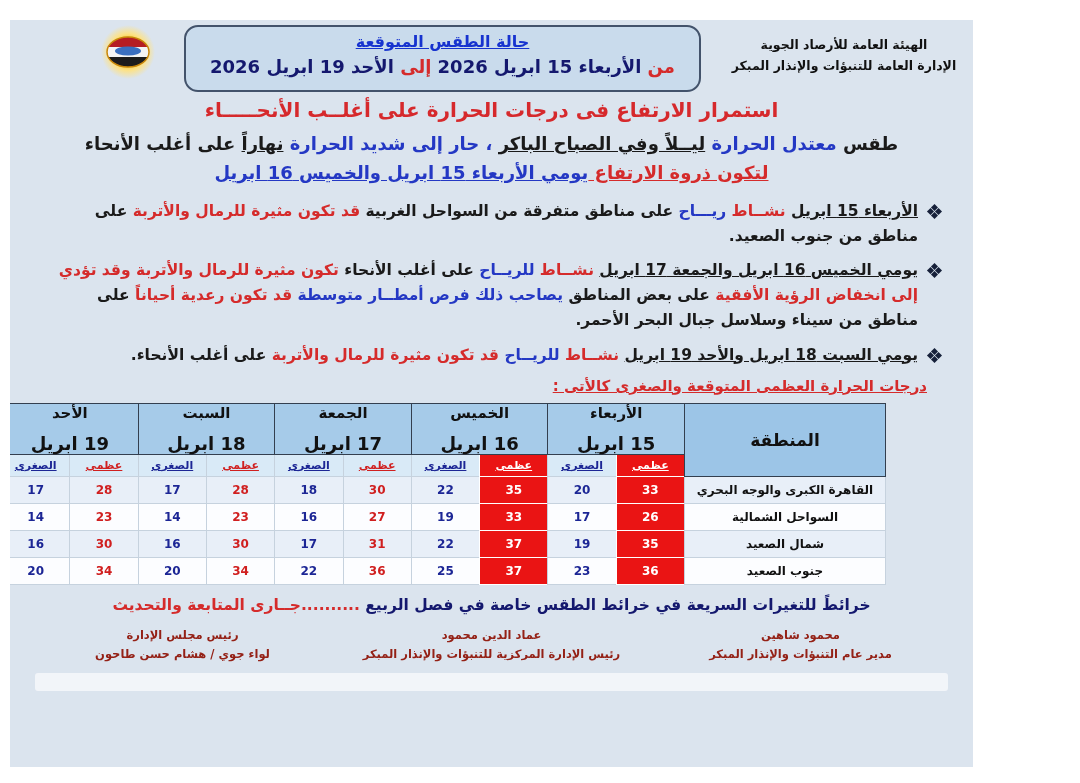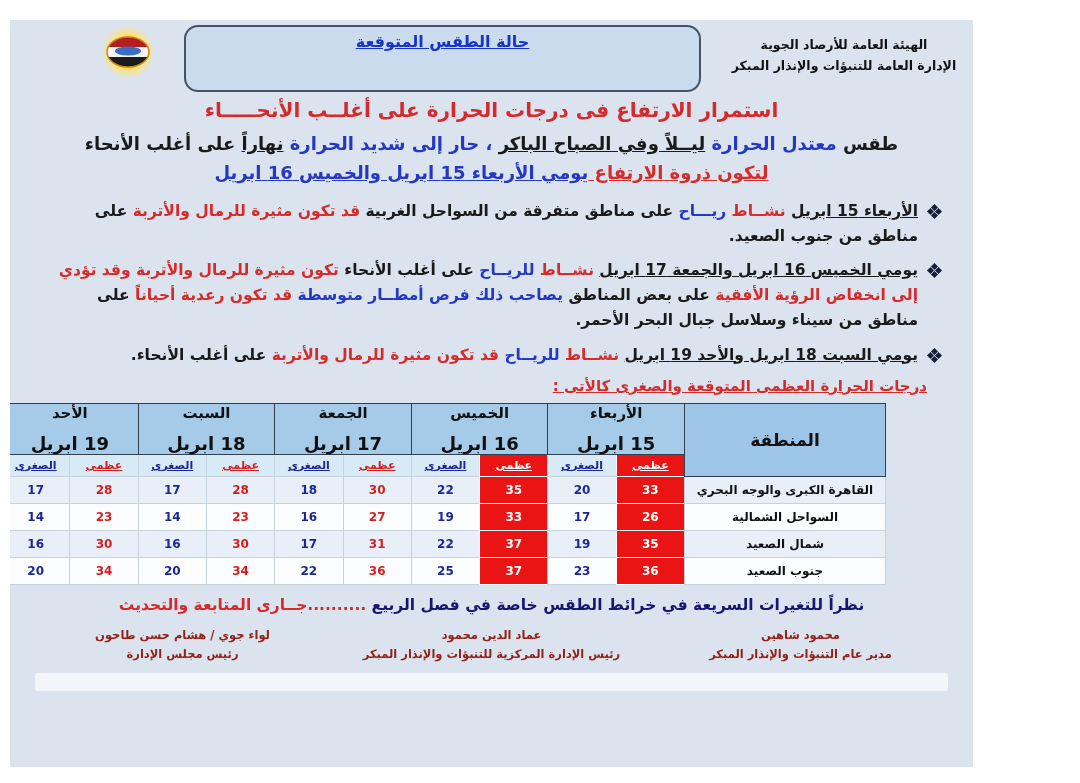--- a/index.html
+++ b/index.html
@@ -107,20 +107,21 @@
           <rect x="11" y="23" width="42" height="10" fill="#f4f4f4"></rect>
           <rect x="11" y="33" width="42" height="10" fill="#1c1c1c"></rect>
           <ellipse cx="32" cy="27" rx="13" ry="4.5" fill="#3a6fc0"></ellipse>
         </g>
         <ellipse cx="32" cy="28" rx="21" ry="15" fill="none" stroke="#c8860a" stroke-width="1.5"></ellipse>
       </svg>
     </span>
 
     <div class="title-box">
       <div class="title-line1">حالة الطقس المتوقعة</div>
+      <div class="title-line2"><span class="seg-r">من </span><span class="seg-n">الأربعاء 15 ابريل 2026 </span><span class="seg-r">إلى </span><span class="seg-n">الأحد 19 ابريل 2026</span></div>
     </div>
 
     <div class="authority">
       <div>الهيئة العامة للأرصاد الجوية</div>
       <div>الإدارة العامة للتنبؤات والإنذار المبكر</div>
     </div>
   </div>
 
   <div class="headline">استمرار الارتفاع فى درجات الحرارة على أغلــب الأنحـــــاء</div>
   <div class="summary1"><span class="seg-k">طقس </span><span class="seg-b">معتدل الحرارة </span><span class="seg-ku">ليــلاً وفي الصباح الباكر</span><span class="seg-b"> ، حار إلى شديد الحرارة </span><span class="seg-ku">نهاراً</span><span class="seg-k"> على أغلب الأنحاء</span></div>
@@ -245,29 +246,29 @@
           <td class="max-c">36</td>
           <td class="min-c">22</td>
           <td class="max-c">34</td>
           <td class="min-c">20</td>
           <td class="max-c">34</td>
           <td class="min-c">20</td>
         </tr>
       </tbody>
   </table>
 
-  <div class="note"><span class="seg-n">نظراً للتغيرات السريعة في خرائط الطقس خاصة في فصل الربيع </span><span class="seg-r">..........جــارى المتابعة والتحديث</span></div>
+  <div class="note"><span class="seg-n">خرائطً للتغيرات السريعة في خرائط الطقس خاصة في فصل الربيع </span><span class="seg-r">..........جــارى المتابعة والتحديث</span></div>
   <div class="signatures">
       <div class="sig">
         <div>محمود شاهين</div>
         <div>مدير عام التنبؤات والإنذار المبكر</div>
       </div>
       <div class="sig">
         <div>عماد الدين محمود</div>
         <div>رئيس الإدارة المركزية للتنبؤات والإنذار المبكر</div>
       </div>
       <div class="sig">
+        <div>رئيس مجلس الإدارة</div>
         <div>لواء جوي / هشام حسن طاحون</div>
-        <div>رئيس مجلس الإدارة</div>
       </div>
     </div>
   <div class="bottom-strip"></div>
 </div>
 
 </body></html>

